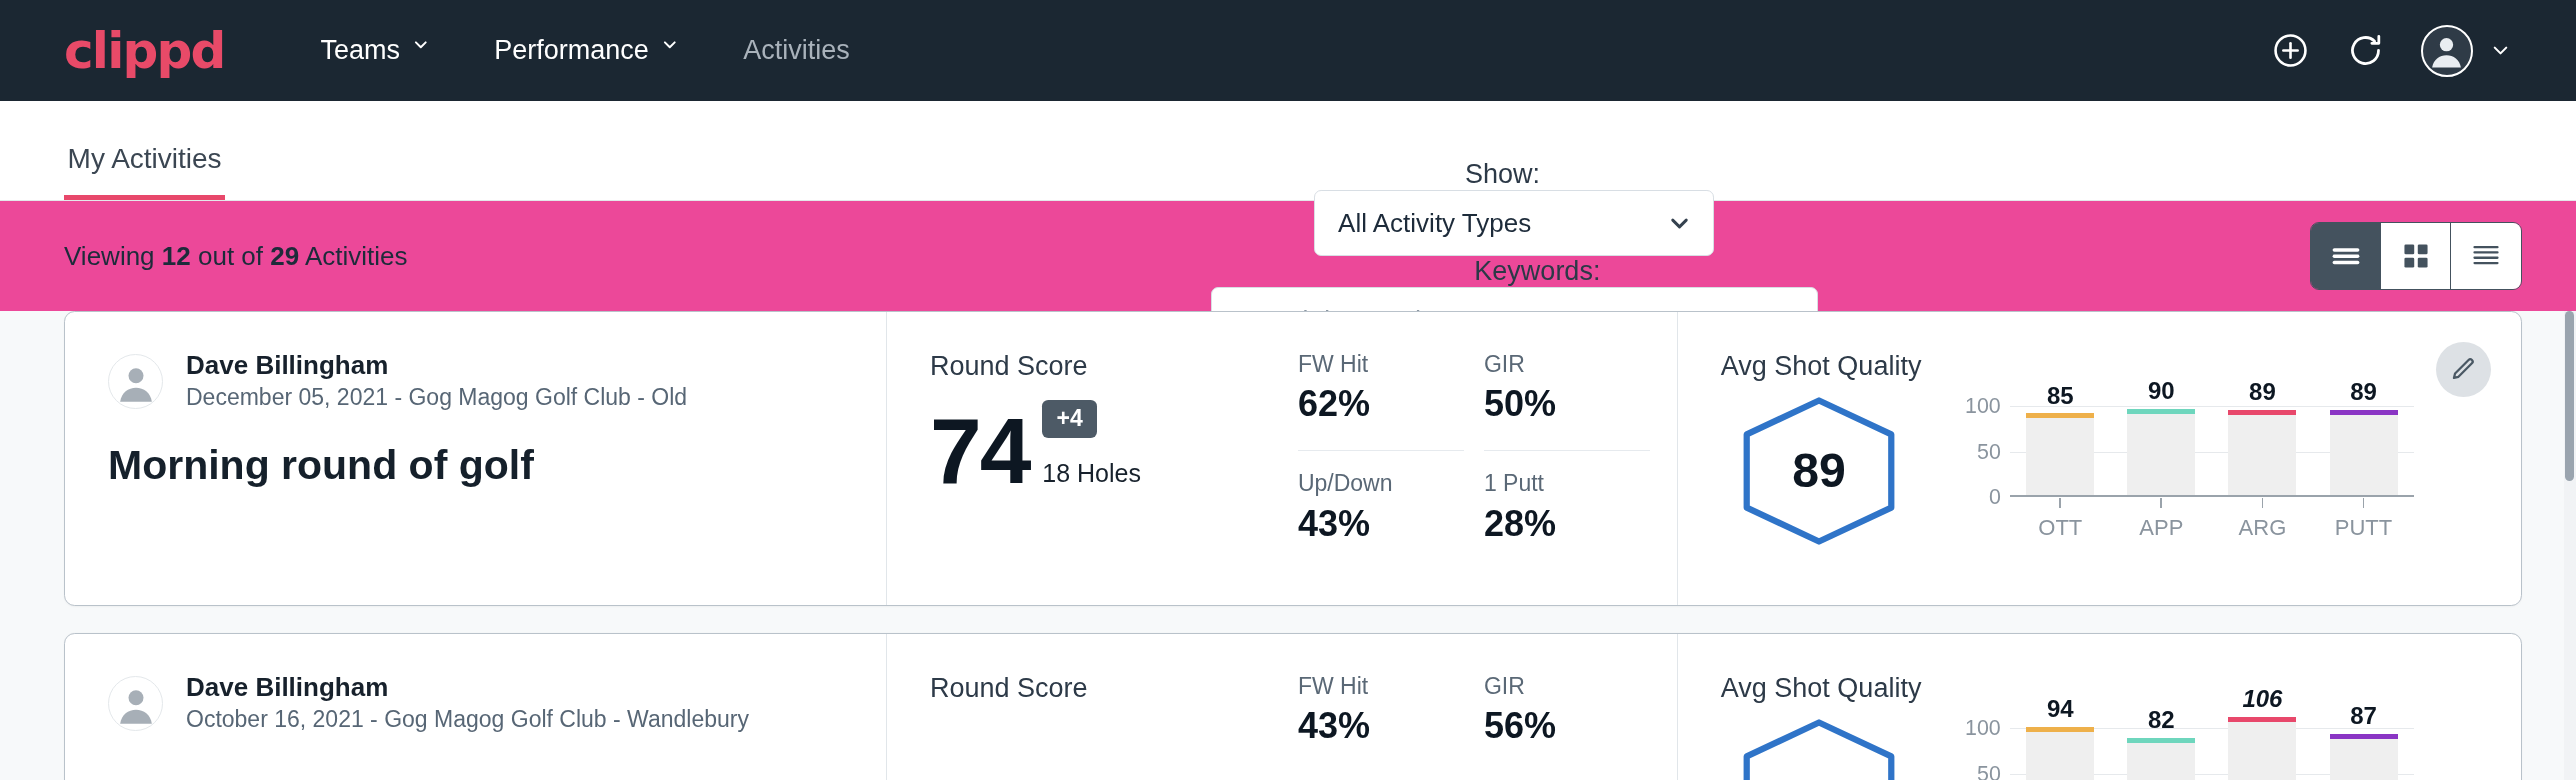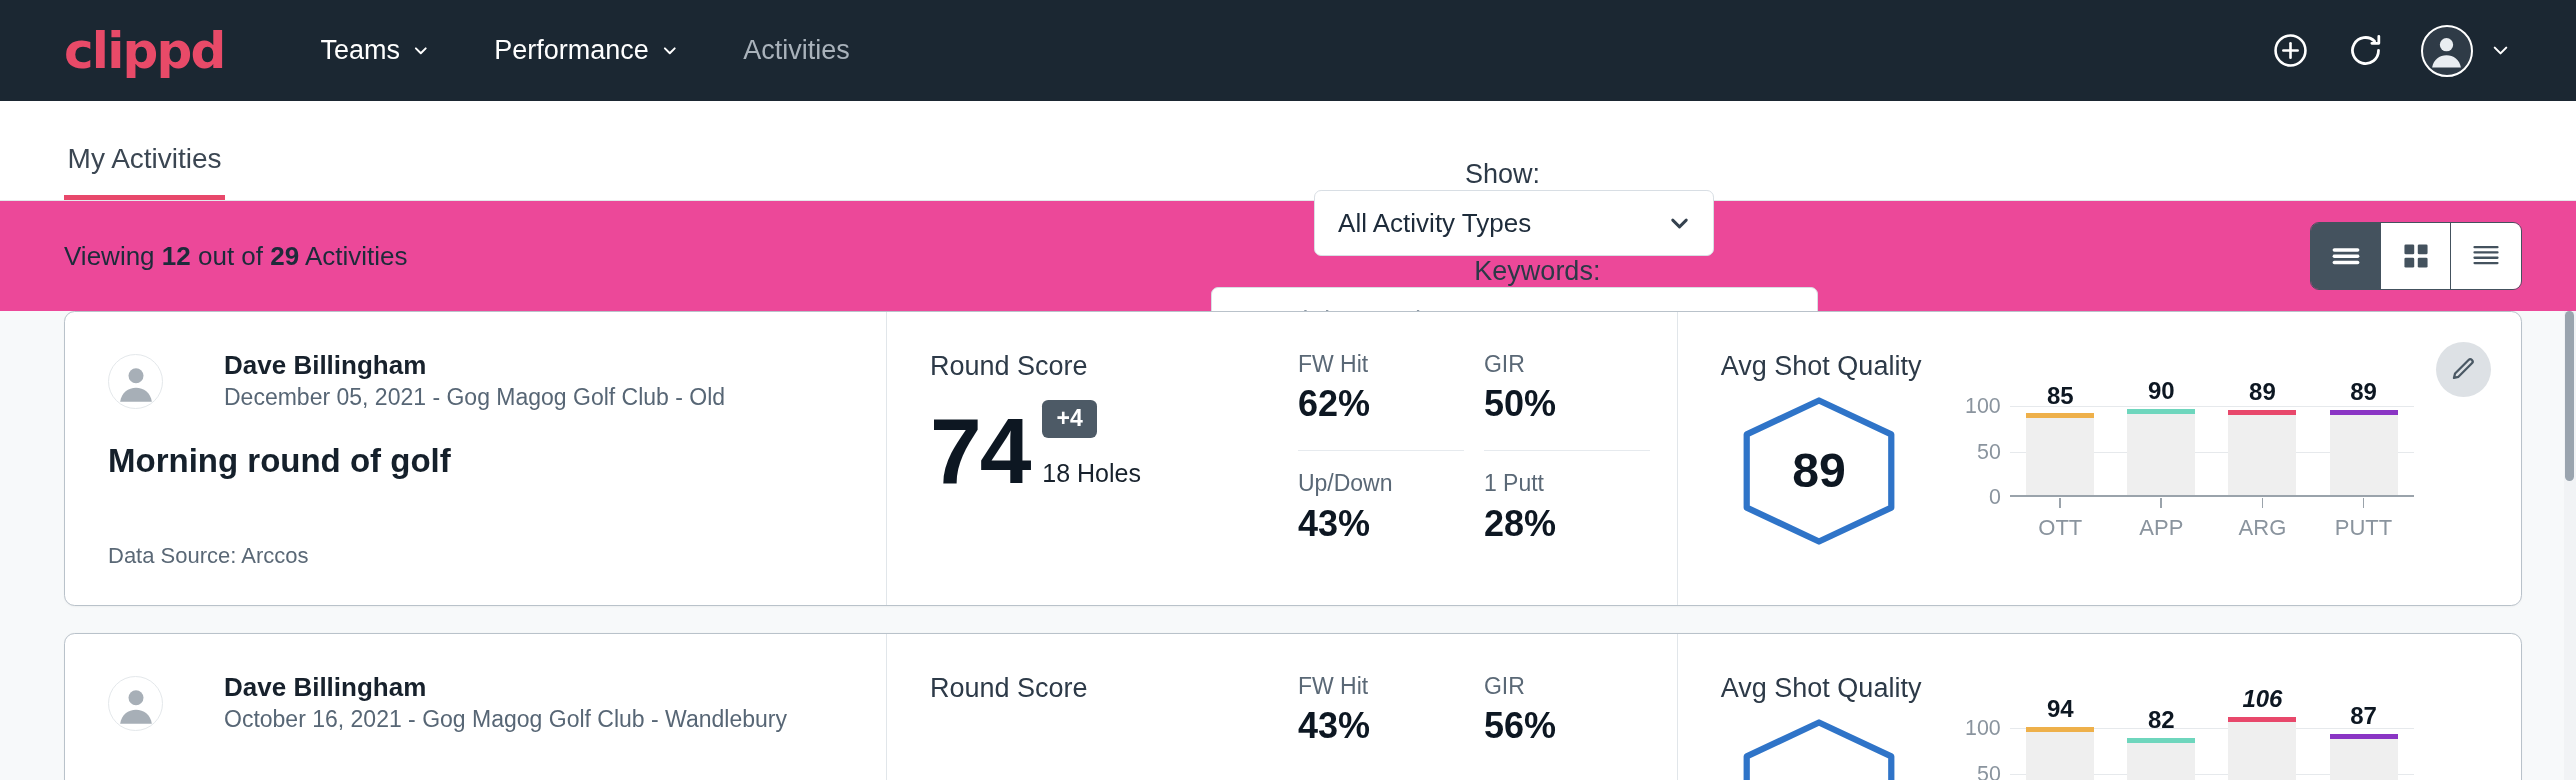--- a/index.html
+++ b/index.html
@@ -24,21 +24,21 @@
     font-weight: 700;
     color: #e8four;
     color: #e84a68;
     letter-spacing: -1.8px;
     line-height: 1;
     font-family: "DejaVu Sans", sans-serif;
     margin-right: 64px;
   }
   .navitems { display: flex; align-items: center; gap: 0; }
   .navitem {
-    display: flex; align-items: center; gap: 10.7px;
+    display: flex; gap: 10.7px;
     color: #ffffff;
     font-size: 27px;
     padding: 0 32px;
     cursor: pointer;
     white-space: nowrap;
   }
   .navitem.muted { color: #a9b2bb; }
   .chev { display:inline-block; width: 19.6px; height: 19.6px; }
   .chev svg { display:block; width:100%; height:100%; }
   .nav-right {
@@ -159,24 +159,24 @@
   }
   .who { display: flex; align-items: center; gap: 23px; }
   .avatar-card {
     width: 55px; height: 55px; border-radius: 50%;
     border: 1.8px solid #e4e8eb;
     background: #fff;
     display:flex; align-items:center; justify-content:center;
     overflow:hidden; flex: none;
   }
   .avatar-card svg { width: 50px; height: 50px; display:block; }
-  .whotext { display: flex; flex-direction: column; gap: 3.6px; margin-left: 38px; }
+  .whotext { display: flex; flex-direction: column; gap: 3.6px; }
   .uname { font-size: 26px; font-weight: 700; color: #17212c; line-height:1.15;}
   .udate { font-size: 23px; color: #576675; line-height:1.2;}
-  .roundtitle { font-size: 33px; font-weight: 700; color: #15202b; margin-top: 30px; }
+  .roundtitle { font-size: 41px; font-weight: 700; color: #15202b; margin-top: 30px; }
   .datasrc { font-size: 22px; color: #5a6876; margin-top: auto; }
 
   .vdiv { width: 0.9px; background: #e1e6ea; }
 
   .col-score {
     width: 370px;
     padding: 39px 0 36px 43px;
   }
   .seclabel { font-size: 27px; color: #2d3a48; }
   .scorerow { display: flex; align-items: flex-end; margin-top: 14.3px; }
@@ -392,21 +392,20 @@
                 <circle cx="12" cy="9" r="3.6"></circle>
                 <path d="M4.4 21.5c.6-4.3 3.9-6.7 7.6-6.7s7 2.4 7.6 6.7z"></path>
               </svg>
         </div>
         <div class="whotext">
           <div class="uname">Dave Billingham</div>
           <div class="udate">December 05, 2021 - Gog Magog Golf Club - Old</div>
         </div>
       </div>
       <div class="roundtitle">Morning round of golf</div>
-      <div class="datasrc">Data Source: Arccos</div>
     </div>
 
     <div class="vdiv"></div>
 
     <div class="col-score">
       <div class="seclabel">Round Score</div>
       <div class="scorerow">
         <div class="bignum">74</div>
         <div class="scoreinner" style="flex-direction:column;">
           <div class="overpill">+4</div>

